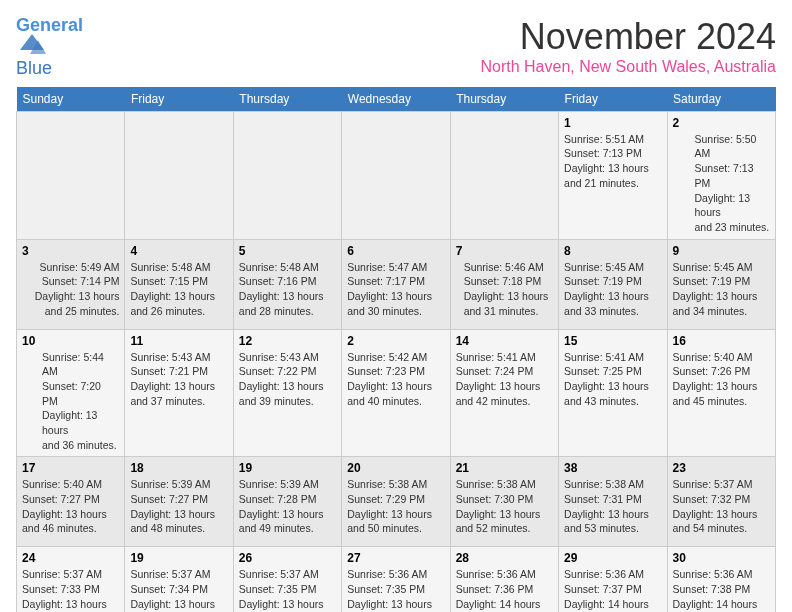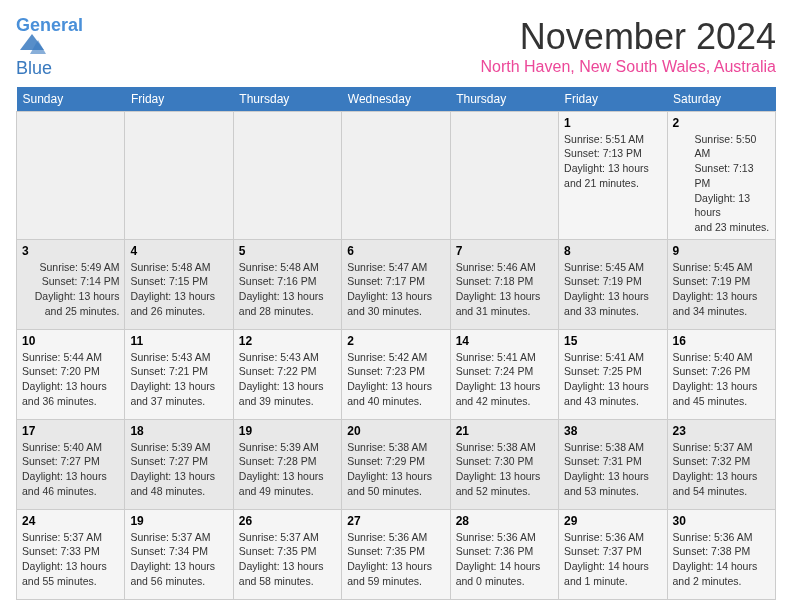--- a/index.html
+++ b/index.html
@@ -167,21 +167,21 @@
         </td>
         <td>
           <span class="day-num">6</span>
           <div class="day-info" style="white-space: pre-line;">Sunrise: 5:47 AM
 Sunset: 7:17 PM
 Daylight: 13 hours
 and 30 minutes.</div>
         </td>
         <td>
           <span class="day-num">7</span>
-          <div class="day-info" style="white-space: pre-line;">Sunrise: 5:46 AM
+          <div class="day-info" style="white-space: pre-line; margin-left: 8px;">Sunrise: 5:46 AM
 Sunset: 7:18 PM
 Daylight: 13 hours
 and 31 minutes.</div>
         </td>
         <td>
           <span class="day-num">8</span>
           <div class="day-info" style="white-space: pre-line;">Sunrise: 5:45 AM
 Sunset: 7:19 PM
 Daylight: 13 hours
 and 33 minutes.</div>
@@ -190,21 +190,21 @@
           <span class="day-num">9</span>
           <div class="day-info" style="white-space: pre-line;">Sunrise: 5:45 AM
 Sunset: 7:19 PM
 Daylight: 13 hours
 and 34 minutes.</div>
         </td>
       </tr>
       <tr>
         <td>
           <span class="day-num">10</span>
-          <div class="day-info" style="white-space: pre-line;">Sunrise: 5:44 AM
+          <div class="day-info" style="white-space: pre-line; margin-left: 20px;">Sunrise: 5:44 AM
 Sunset: 7:20 PM
 Daylight: 13 hours
 and 36 minutes.</div>
         </td>
         <td>
           <span class="day-num">11</span>
           <div class="day-info" style="white-space: pre-line;">Sunrise: 5:43 AM
 Sunset: 7:21 PM
 Daylight: 13 hours
 and 37 minutes.</div>

